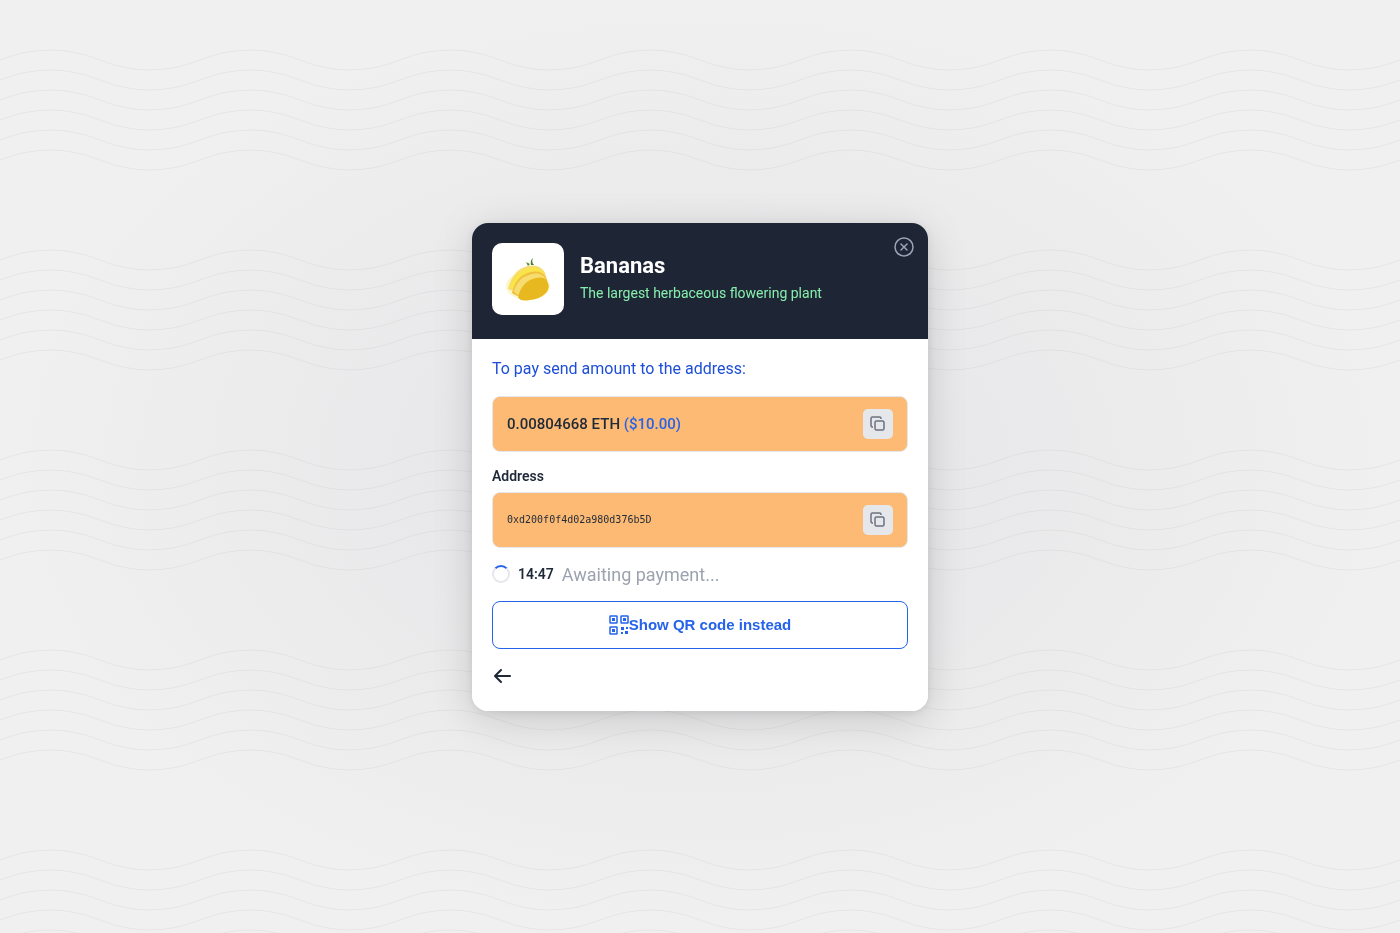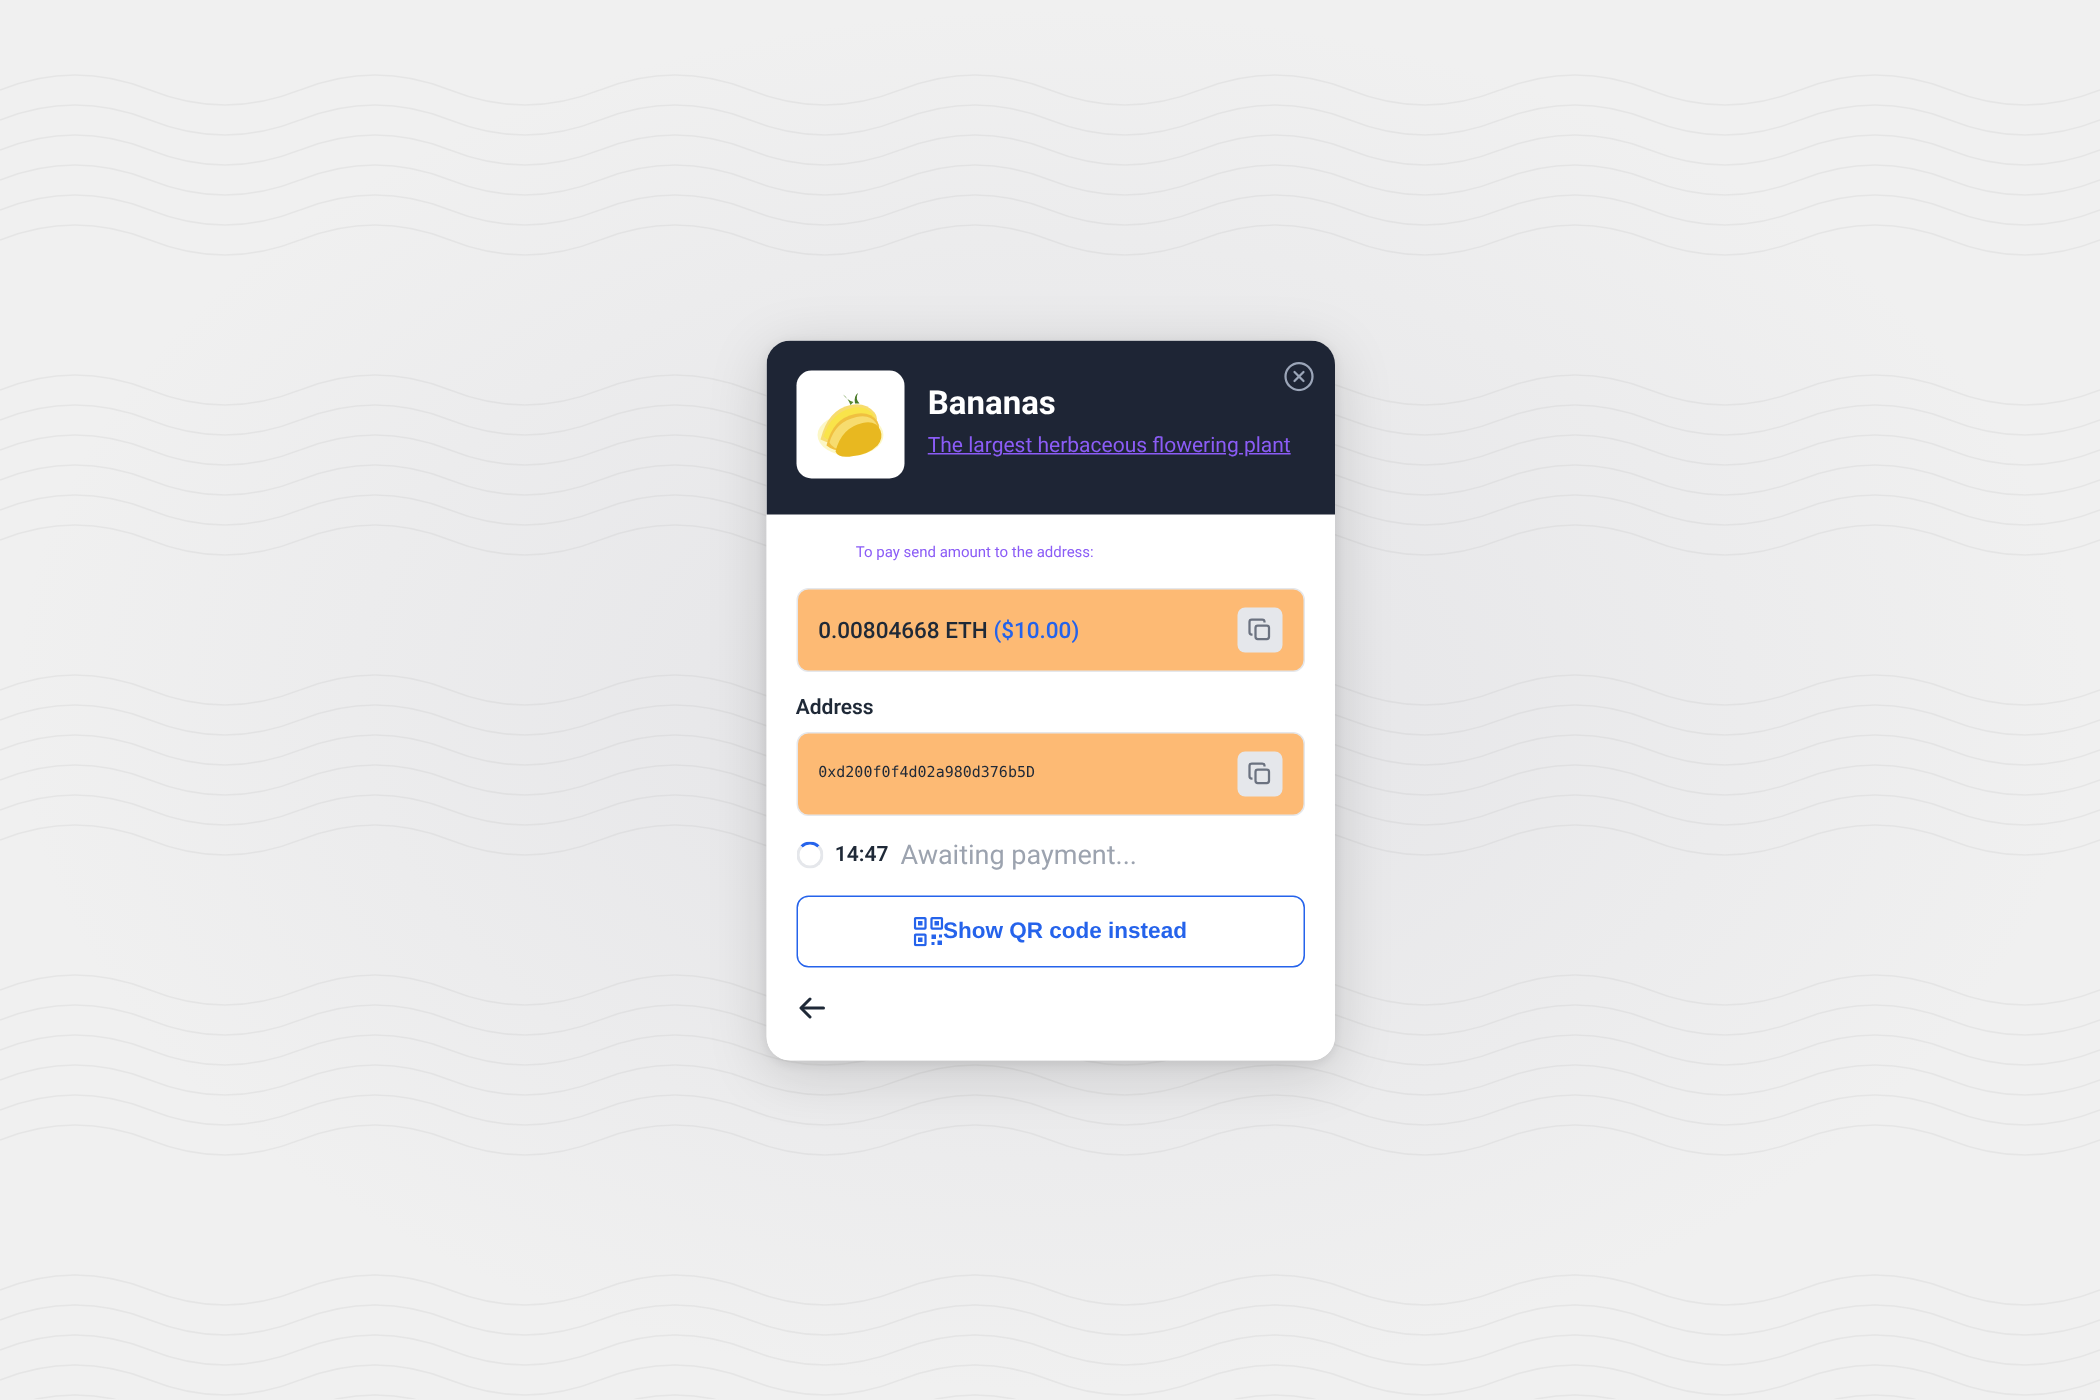--- a/index.html
+++ b/index.html
@@ -39,21 +39,21 @@
 
     .bg-pattern svg {
       width: 100%;
       height: 100%;
       opacity: 0.15;
     }
 
     .modal-card {
       background: #ffffff;
       border-radius: 16px;
-      width: 379px;
+      width: 456px;
       box-shadow: 0 8px 40px rgba(0,0,0,0.15), 0 2px 8px rgba(0,0,0,0.08);
       overflow: hidden;
       position: relative;
       z-index: 1;
     }
 
     
     .modal-header {
       background: #1e2535;
       padding: 20px 20px 24px 20px;
@@ -81,24 +81,23 @@
     }
 
     .product-name {
       color: #ffffff;
       font-size: 22px;
       font-weight: 700;
       margin-bottom: 6px;
     }
 
     .product-description {
-      color: #8b5cf6;
+      color: #86efac;
       font-size: 14px;
       line-height: 1.4;
-      text-decoration: underline;
     }
 
     .close-button {
       position: absolute;
       top: 12px;
       right: 12px;
       background: none;
       border: none;
       cursor: pointer;
       color: #9ba5b8;
@@ -110,24 +109,23 @@
       border-radius: 50%;
     }
 
     
     .modal-body {
       padding: 20px 20px 24px 20px;
       background: #ffffff;
     }
 
     .pay-instruction {
-      color: #8b5cf6;
-      font-size: 10px;
+      color: #1d4ed8;
+      font-size: 16px;
       margin-bottom: 18px;
-      margin-left: 40px;
     }
 
     .field-label {
       color: #1f2937;
       font-size: 14px;
       font-weight: 600;
       margin-bottom: 8px;
     }
 
     .field-box {

